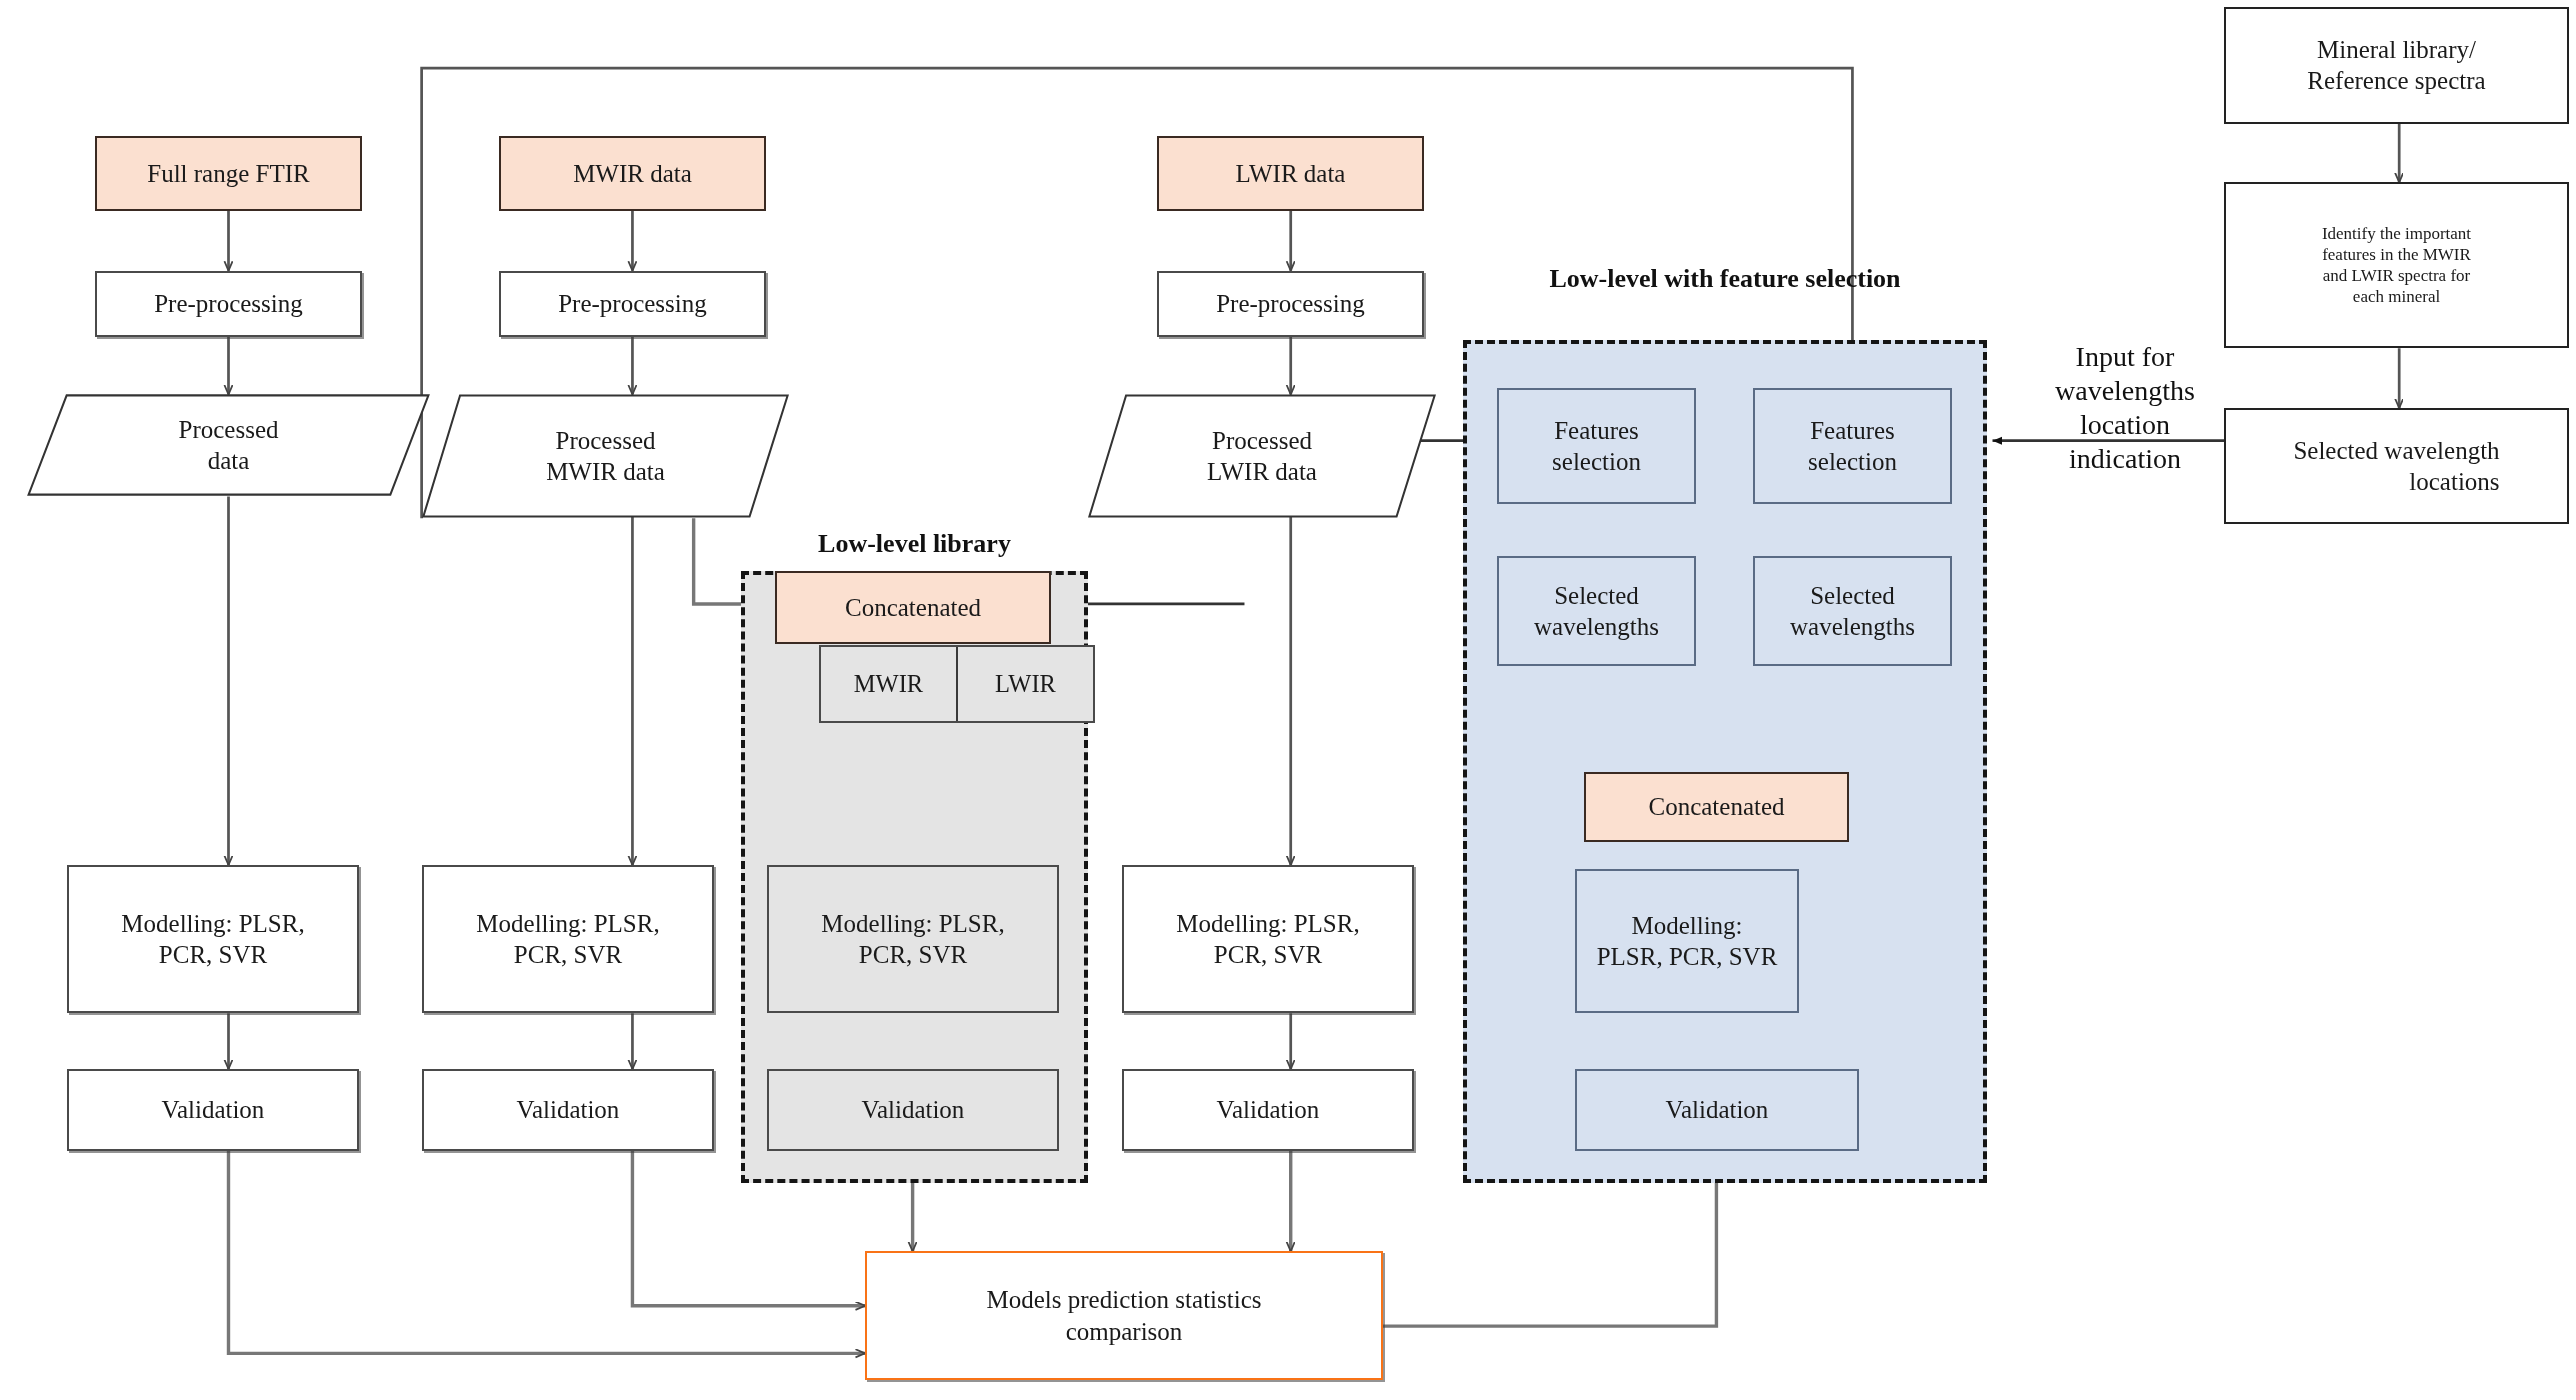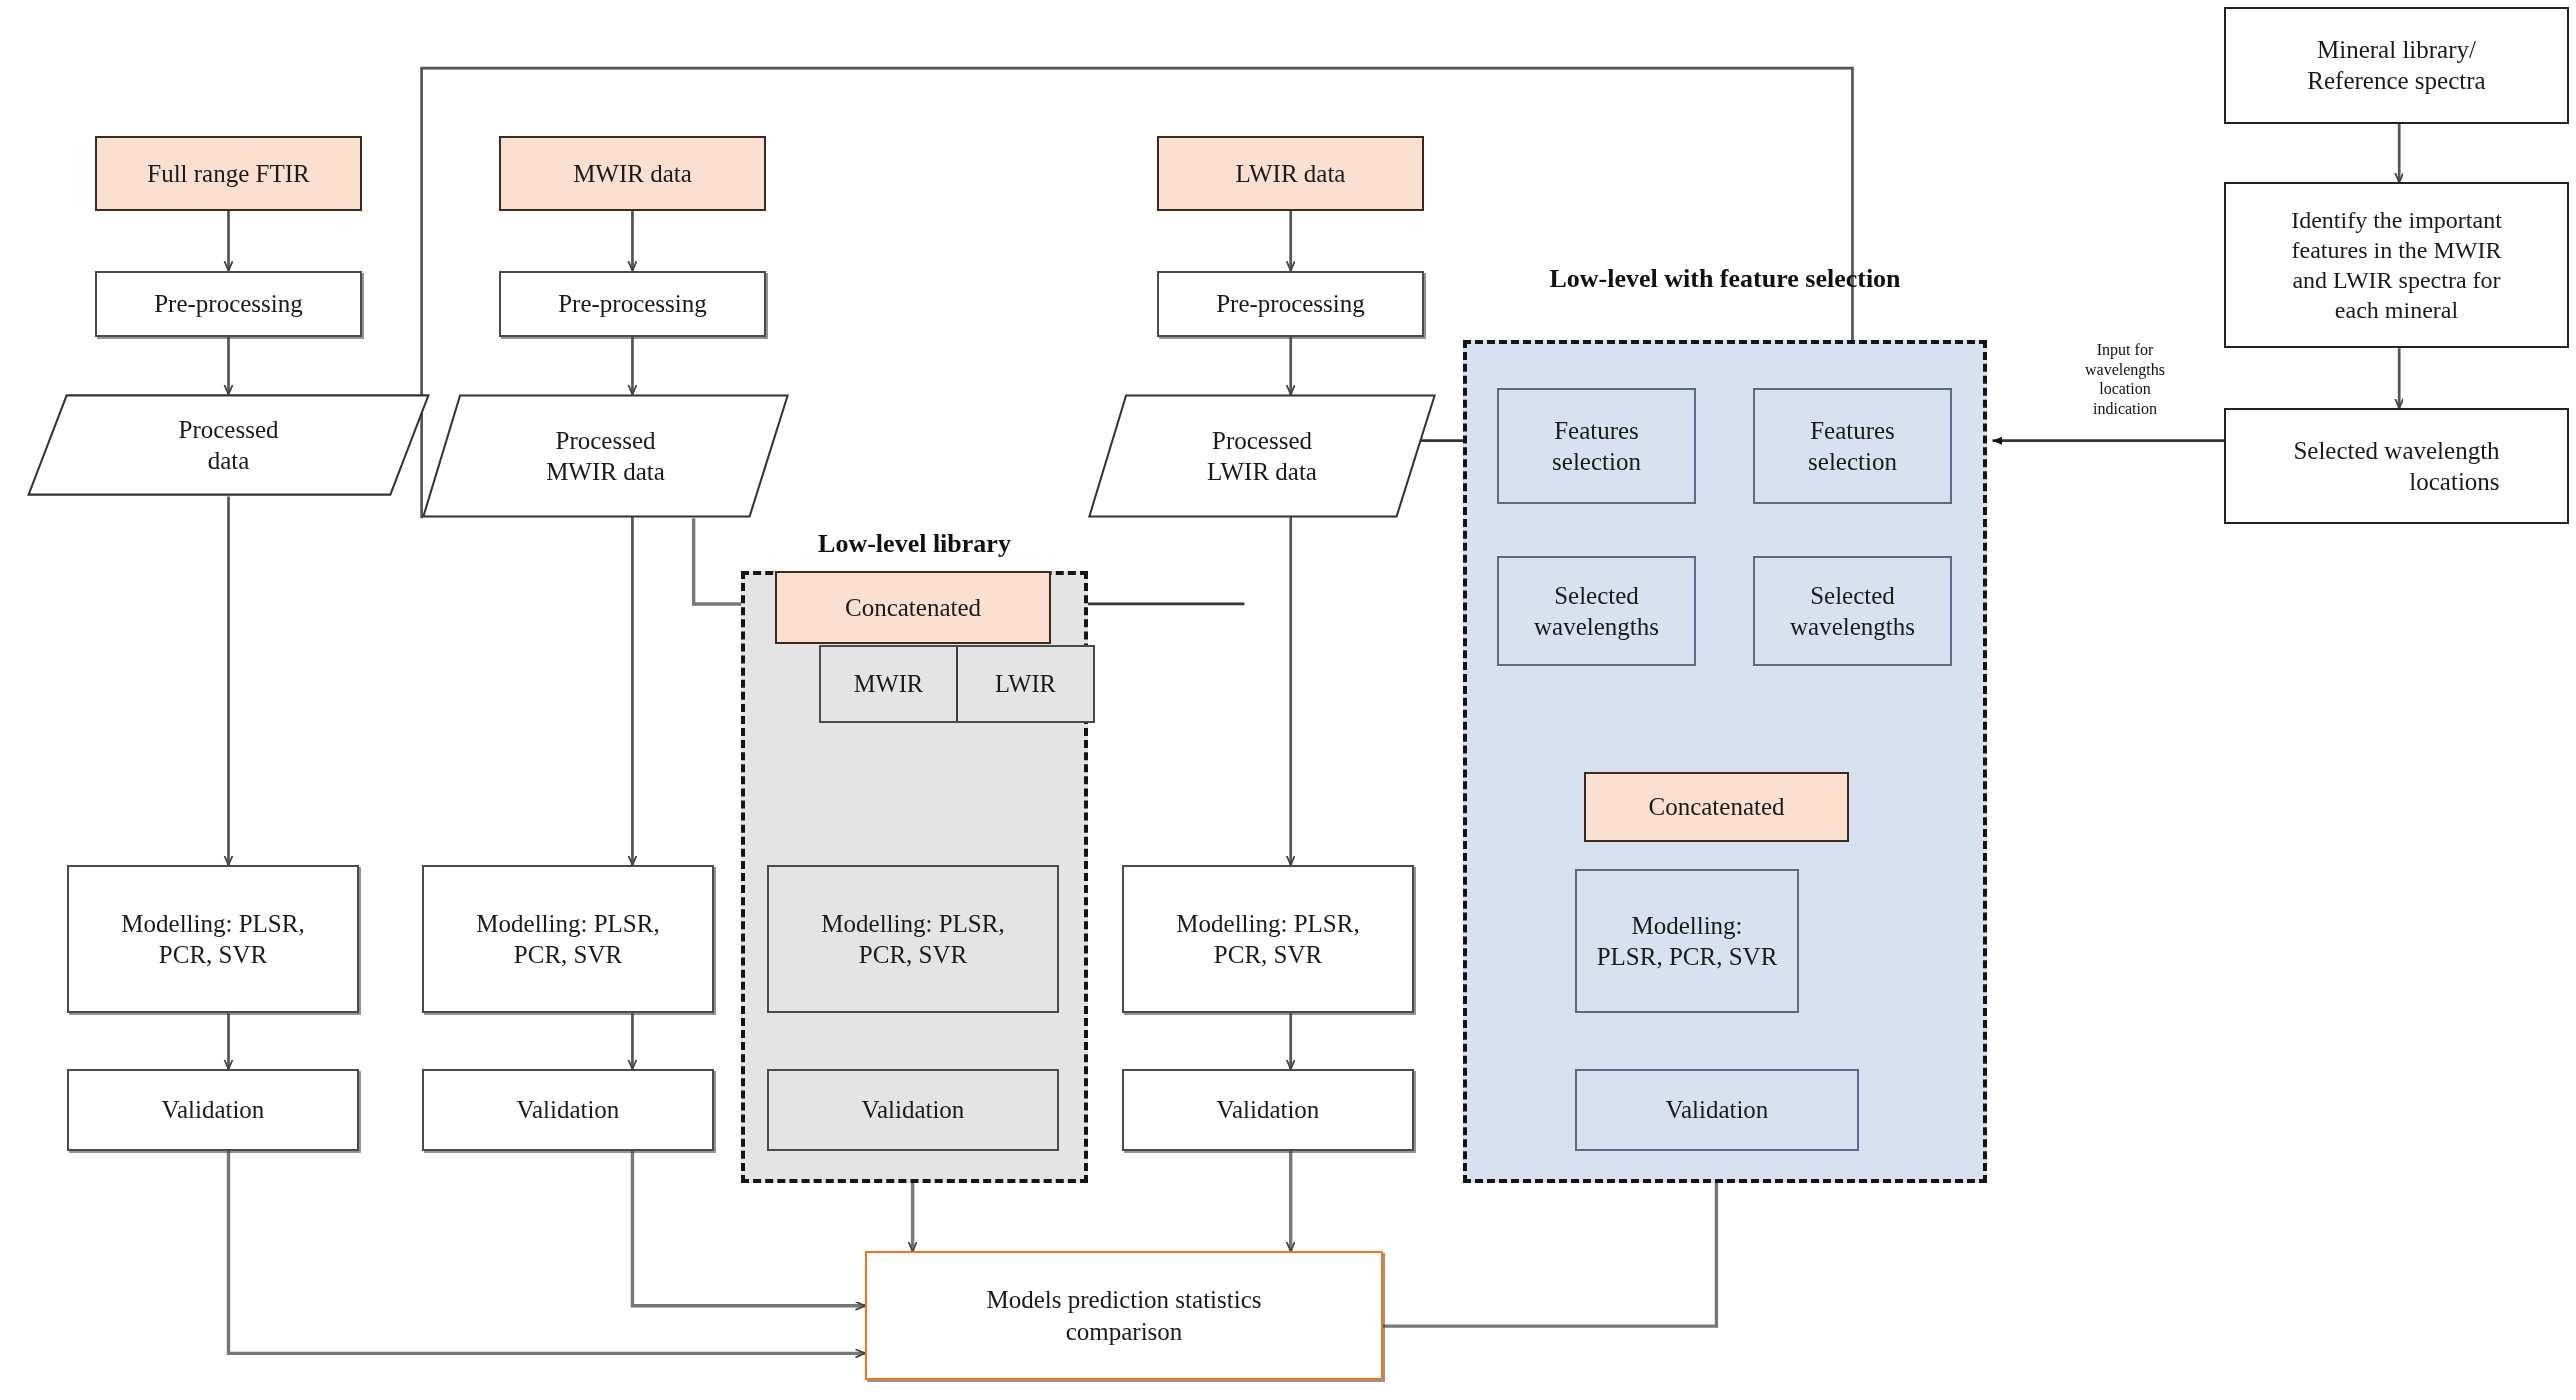--- a/index.html
+++ b/index.html
@@ -14,21 +14,21 @@
   .peach{background:#fbe0d0;border:2px solid #3a2a22;}
   .bluebox{background:#d7e1f0;border:2px solid #5a6b85;}
   .greybox{background:#e4e4e4;border:2px solid #4a4a4a;}
   .para{background:transparent;border:none;}
   .para .plabel{position:relative;z-index:2;}
   .panel{position:absolute;box-sizing:border-box;border:4.1px dashed #151515;}
   .panel.grey{background:#e4e4e4;}
   .panel.blue{background:#d7e1f0;}
   .panel-title{position:absolute;font-weight:bold;font-size:26px;color:#111;
                text-align:center;white-space:nowrap;}
-  .freetext{position:absolute;font-size:16px;color:#111;text-align:center;
+  .freetext{position:absolute;font-size:28px;color:#111;text-align:center;
             line-height:1.22;}
   .split{position:absolute;box-sizing:border-box;display:flex;margin-left:44px;}
   .split > div{flex:1;display:flex;align-items:center;justify-content:center;
                font-size:24.5px;color:#1a1a1a;}
   .split > div + div{border-left:2px solid #3a3a3a;}
 </style>
 </head>
 <body>
 
 <div id="stage">
@@ -177,21 +177,21 @@
 wavelengths</div>
 
   <div class="node peach" style="left:1584px;top:772px;width:265px;height:70px;">Concatenated</div>
 
   <div class="node bluebox" style="left:1575px;top:869px;width:224px;height:144px;white-space:pre-line;">Modelling:
 PLSR, PCR, SVR</div>
   <div class="node bluebox" style="left:1575px;top:1069px;width:284px;height:82px;">Validation</div>
 
   <div class="node rect" style="left:2224px;top:6.8px;width:345px;height:117px;white-space:pre-line;border:2px solid #222;box-shadow:none;">Mineral library/
 Reference spectra</div>
-  <div class="node rect" style="left:2224px;top:182px;width:345px;height:166px;white-space:pre-line;border:2px solid #222;box-shadow:none;font-size:24px;">Identify the important
+  <div class="node rect" style="left:2224px;top:182px;width:345px;height:166px;white-space:pre-line;border:2px solid #222;box-shadow:none;font-size:17px;">Identify the important
 features in the MWIR
 and LWIR spectra for
 each mineral</div>
   <div class="node rect" style="left:2224px;top:408px;width:345px;height:116px;white-space:pre-line;border:2px solid #222;box-shadow:none;text-align:right;">Selected wavelength
 locations</div>
 
   <div class="freetext" style="left:2013px;top:340px;width:224px;white-space:pre-line;">Input for
 wavelengths
 location
 indication</div>

